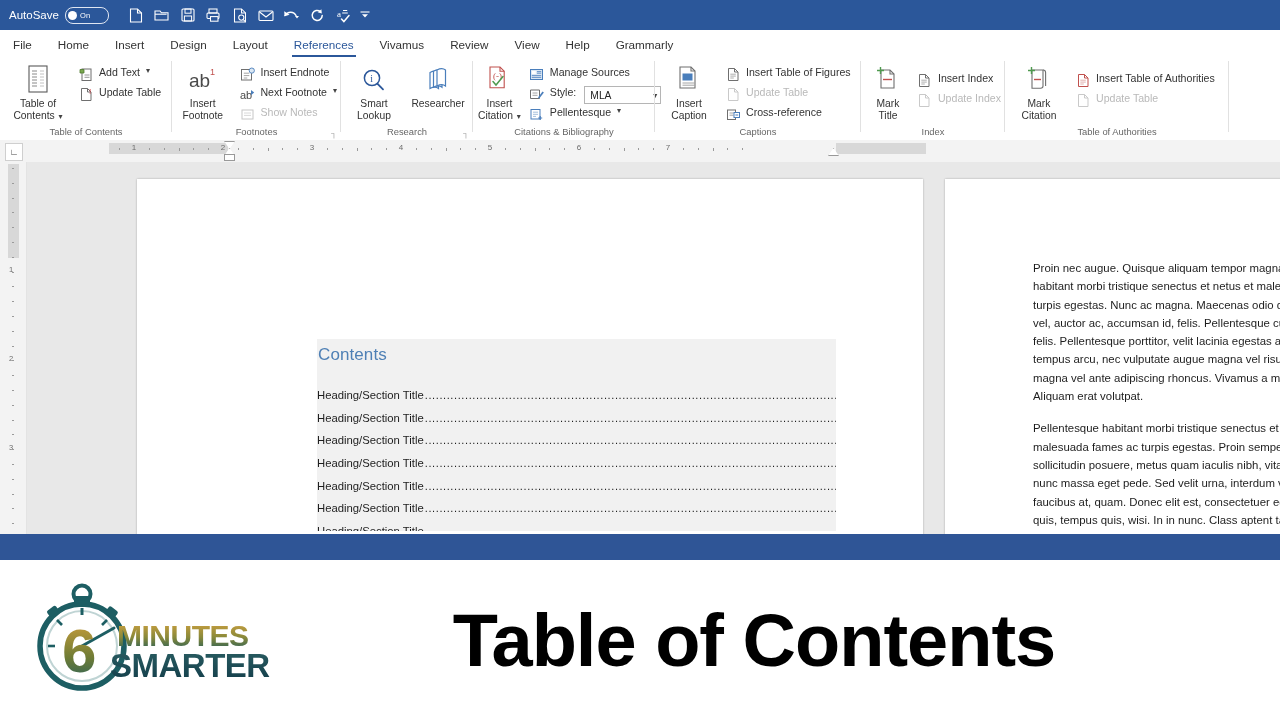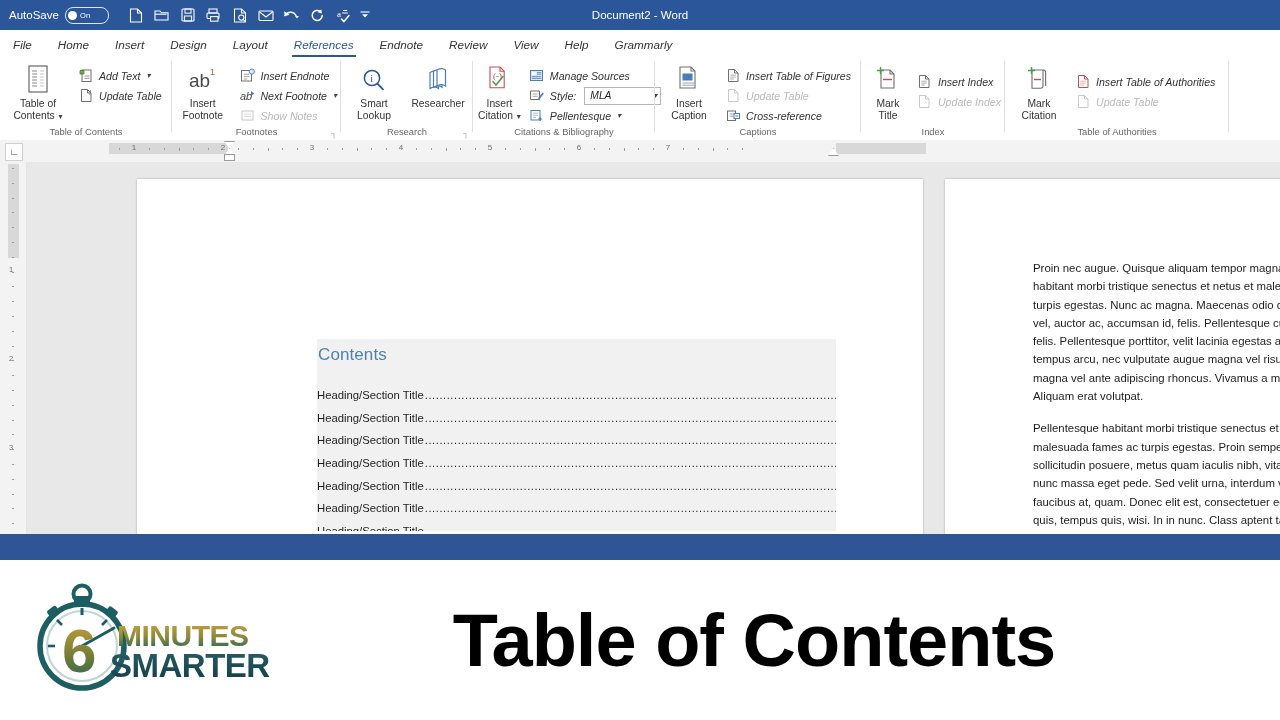--- a/index.html
+++ b/index.html
@@ -46,21 +46,20 @@
 
   
   .tabstrip{
     position:absolute;left:0;top:30px;width:1280px;height:27px;
     background:#fff;display:flex;align-items:flex-end;
     border-bottom:1px solid #e6e6e6;
   }
   .tab{
     font-size:11.7px;color:#333;padding:0 13px 6px 13px;position:relative;
     white-space:nowrap;
-    font-style:italic;
   }
   .tab.active{color:#2b579a;font-weight:normal;}
   .tab.active:after{
     content:"";position:absolute;left:11px;right:11px;bottom:0px;height:2px;
     background:#2b579a;
   }
 
   
   .ribbon{
     position:absolute;left:0;top:57px;width:1280px;height:83px;
@@ -81,22 +80,22 @@
   .bigbtn{
     display:flex;flex-direction:column;align-items:center;justify-content:flex-start;
     width:60px;font-size:10.3px;color:#333;line-height:12px;text-align:center;
     padding-top:2px;
   }
   .bigbtn .ic{height:30px;display:flex;align-items:flex-end;justify-content:center;margin-bottom:3px;}
   .bigbtn .cap{white-space:nowrap;}
 
   .smallcol{display:flex;flex-direction:column;gap:1px;padding-top:3px;}
   .smallbtn{
-    display:flex;align-items:center;gap:5px;height:19px;padding:0 4px;
-    font-size:10.6px;color:#333;white-space:nowrap;font-style:italic;
+    display:flex;gap:5px;height:19px;padding:0 4px;
+    font-size:10.6px;color:#333;white-space:nowrap;
   }
   .smallbtn.dis{color:#b9b9b9;}
   .smallbtn .ic{width:16px;height:16px;display:flex;align-items:center;justify-content:center;}
   .caret{font-size:8px;color:#444;margin-left:1px;}
 
   .stylesel{
     display:inline-flex;align-items:center;justify-content:space-between;
     width:67px;height:16px;border:1px solid #b5b5b5;background:#fff;
     font-size:10.3px;color:#222;padding:0 3px 0 5px;margin-left:3px;
   }
@@ -273,32 +272,31 @@
           </svg>
       </span>
       <span class="qitem sm" title="Customize Quick Access Toolbar">
         <svg width="12" height="10" viewBox="0 0 12 10">
             <path d="M1.5 2h9" stroke="#fff" stroke-width="1.1"></path>
             <path d="M3 4.3l3 3.2 3-3.2z" fill="#fff"></path>
           </svg>
       </span>
     </div>
 
-    <div class="doctitle">Document2  -  Word</div>
 
   </div>
 
   <div class="tabstrip">
     <div class="tab">File</div>
     <div class="tab">Home</div>
     <div class="tab">Insert</div>
     <div class="tab">Design</div>
     <div class="tab">Layout</div>
     <div class="tab active">References</div>
-    <div class="tab">Endnote</div>
+    <div class="tab">Vivamus</div>
     <div class="tab">Review</div>
     <div class="tab">View</div>
     <div class="tab">Help</div>
     <div class="tab">Grammarly</div>
   </div>
 
   <div class="ribbon">
 
     <div class="rgroup" style="width:172px">
       <div class="gcontent">

